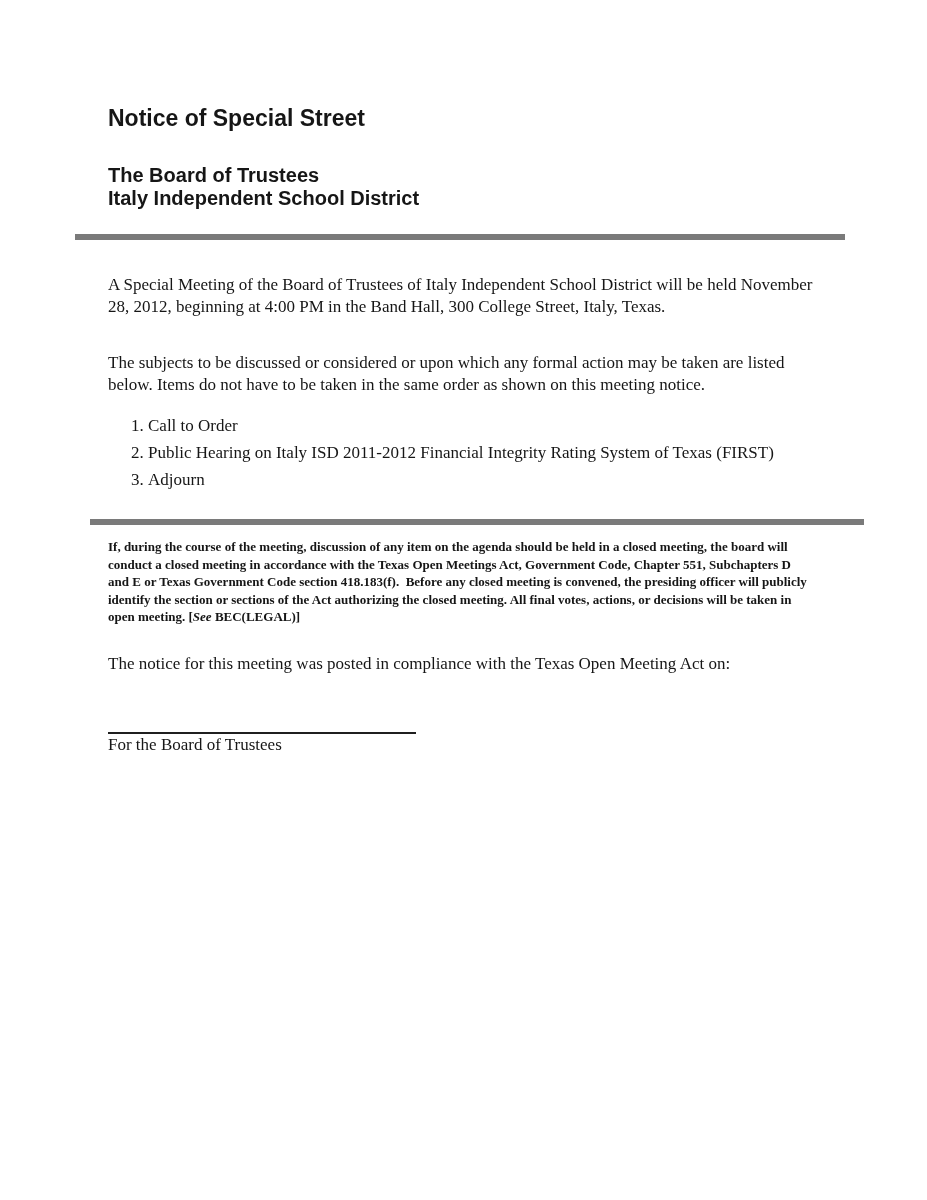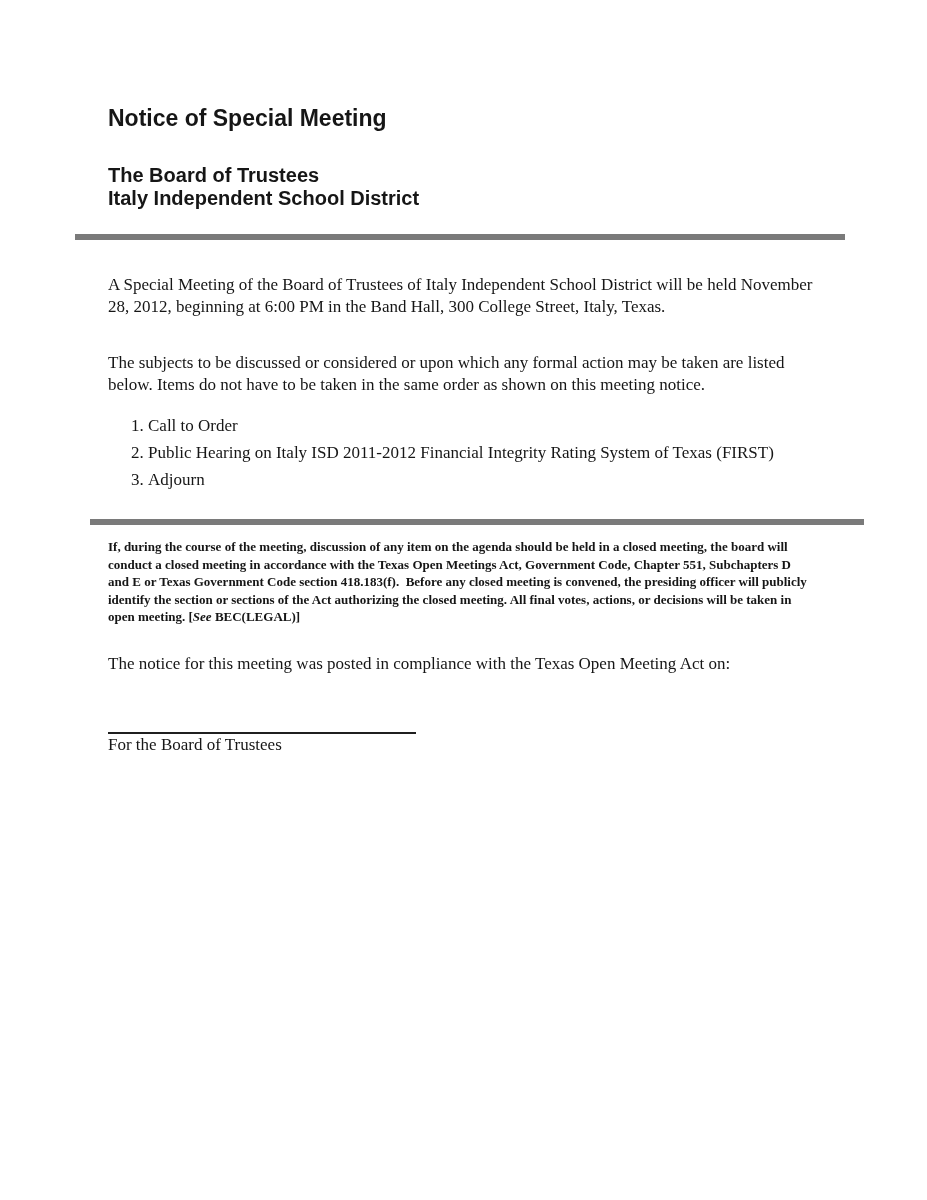--- a/index.html
+++ b/index.html
@@ -81,30 +81,30 @@
     margin-top: 0;
     font-size: 17px;
     line-height: 22px;
   }
 </style>
 </head>
 <body>
 
 <div class="page">
 
-  <h1 class="doc-title">Notice of Special Meeting</h1>
+  <h1 class="doc-title">Notice of Special Street</h1>
 
   <div class="doc-subtitle">
     <div>The Board of Trustees</div>
     <div>Italy Independent School District</div>
   </div>
 
   <div class="rule rule-top"></div>
 
-  <p class="body-par par-intro">A Special Meeting of the Board of Trustees of Italy Independent School District will be held November 28, 2012, beginning at 6:00 PM in the Band Hall, 300 College Street, Italy, Texas.</p>
+  <p class="body-par par-intro">A Special Meeting of the Board of Trustees of Italy Independent School District will be held November 28, 2012, beginning at 4:00 PM in the Band Hall, 300 College Street, Italy, Texas.</p>
 
   <p class="body-par par-subjects">The subjects to be discussed or considered or upon which any formal action may be taken are listed below. Items do not have to be taken in the same order as shown on this meeting notice.</p>
 
   <ol class="agenda">
     <li>Call to Order</li>
     <li>Public Hearing on Italy ISD 2011-2012 Financial Integrity Rating System of Texas (FIRST)</li>
     <li>Adjourn</li>
   </ol>
 
   <div class="rule rule-bottom"></div>

